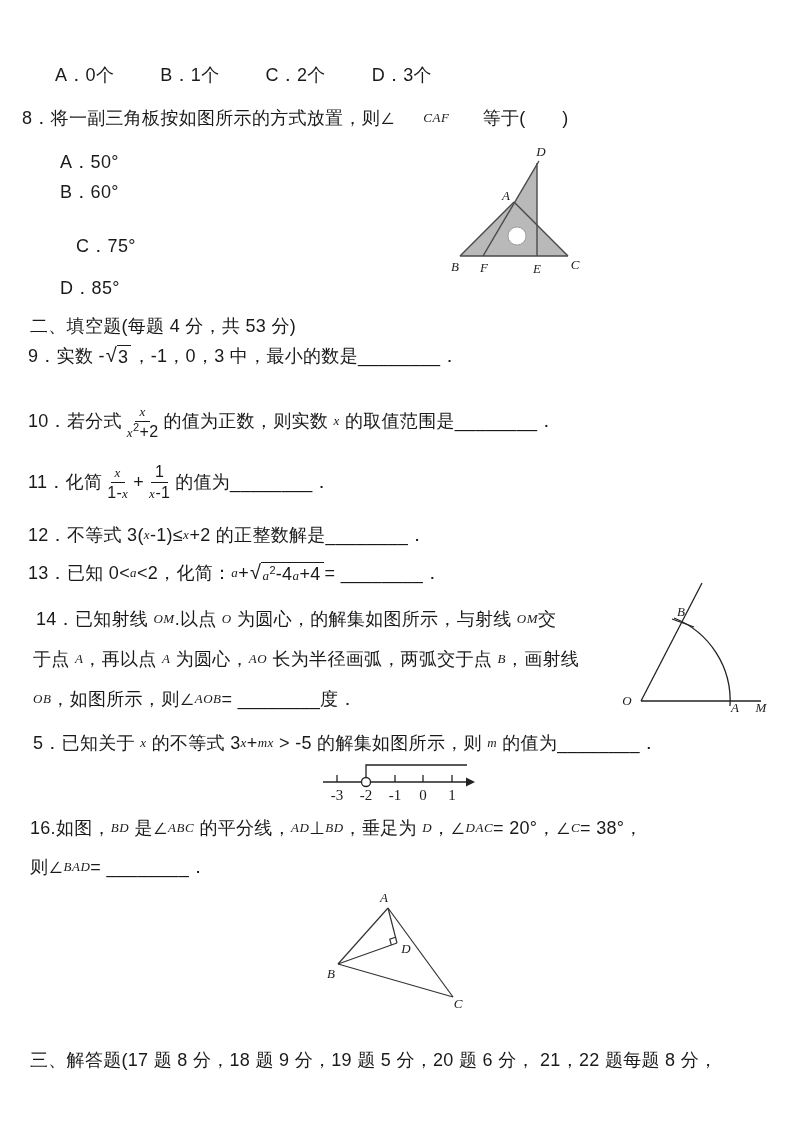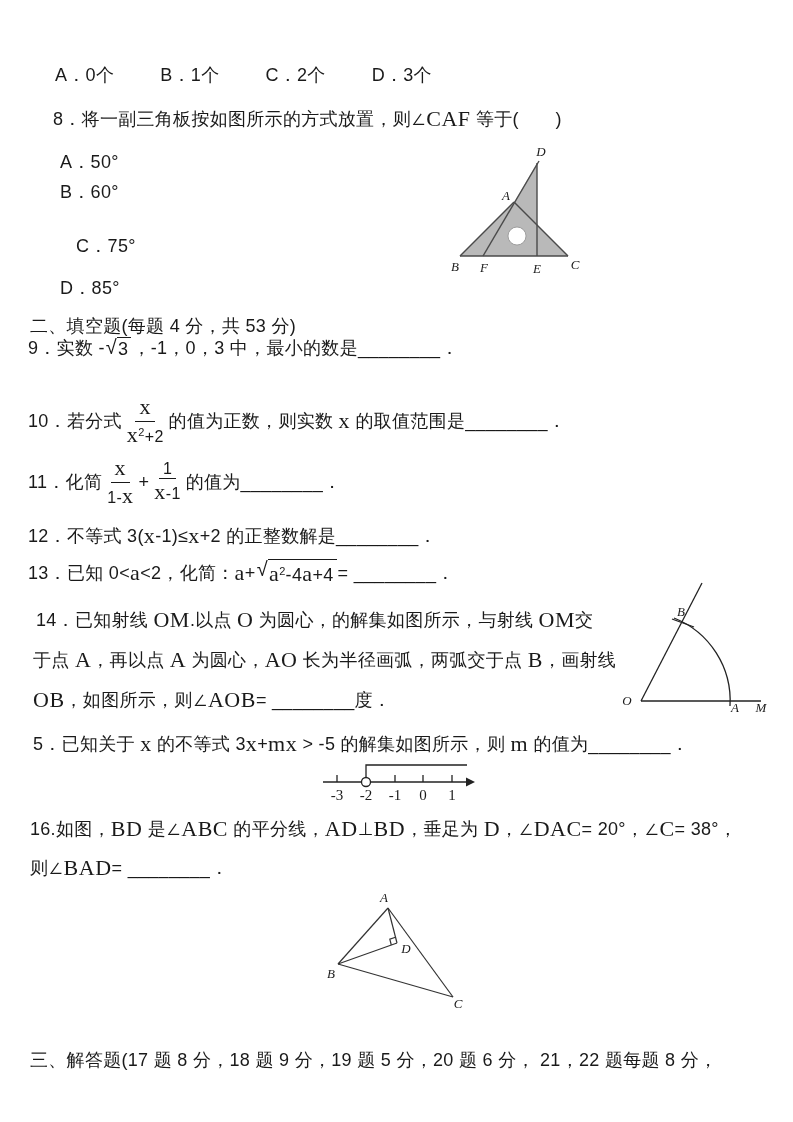--- a/index.html
+++ b/index.html
@@ -6,21 +6,21 @@
   .page{
     position:relative;width:793px;height:1122px;background:#fff;
     font-family:"Liberation Sans",sans-serif;color:#1a1a1a;overflow:hidden;
   }
   .line{
     position:absolute;display:flex;align-items:center;
     font-size:18px;letter-spacing:.3px;white-space:pre;
   }
   .line span{white-space:pre;}
   .seg-plain{}
-  .seg-var{font-family:"Liberation Serif",serif;font-size:22px;letter-spacing:.5px;}
+  .seg-var{font-family:"Liberation Serif",serif;font-style:italic;font-size:13px;letter-spacing:.5px;}
   .seg-sup{font-size:11px;position:relative;top:-6px;}
   .frac{display:inline-flex;flex-direction:column;align-items:center;font-size:16px;line-height:1.2;margin:0 3px;text-align:center;}
   .frac .num{padding:0 4px;border-bottom:1.4px solid #1a1a1a;}
   .frac .den{padding:0 2px;}
   .sqrt{display:inline-flex;align-items:flex-start;margin:0 1px;}
   .sqrt .rad{font-size:20px;line-height:1.05;}
   .sqrt .bar{border-top:1.6px solid #1a1a1a;padding:1px 3px 0 1px;line-height:1.15;}
   .optrow{display:flex;gap:46px;}
   .fig{position:absolute;}
   .fig text{font-family:"Liberation Serif",serif;font-style:italic;font-size:13px;fill:#1a1a1a;}
@@ -31,21 +31,21 @@
 
 <div class="page">
 
   <div class="line optrow" style="left:55px;top:63px;">
     <span>A．0个</span>
     <span>B．1个</span>
     <span>C．2个</span>
     <span>D．3个</span>
   </div>
 
-  <div class="line" style="left:53px;top:106px;"><span class="seg-plain">8．将一副三角板按如图所示的方式放置，则∠</span><span class="seg-var">CAF</span><span class="seg-plain"> 等于(　　)</span></div>
+  <div class="line" style="left:22px;top:106px;gap:28px;"><span class="seg-plain">8．将一副三角板按如图所示的方式放置，则∠</span><span class="seg-var">CAF</span><span class="seg-plain"> 等于(　　)</span></div>
 
   <svg class="fig" style="left:440px;top:138px;" width="215" height="145" viewBox="0 0 215 145">
     <polygon points="43,118 97,25 97,118" fill="#b9b9b9"></polygon>
     <polygon points="74,64 20,118 128,118" fill="#b9b9b9"></polygon>
     <g stroke="#4a4a4a" stroke-width="1.4" fill="none">
       <line x1="20" y1="118" x2="128" y2="118"></line>
       <line x1="20" y1="118" x2="74" y2="64"></line>
       <line x1="74" y1="64" x2="128" y2="118"></line>
       <line x1="43" y1="118" x2="99" y2="23"></line>
       <line x1="97" y1="25" x2="97" y2="118"></line>
@@ -59,21 +59,21 @@
     <text x="135" y="131" text-anchor="middle">C</text>
   </svg>
 
   <div class="line" style="left:60px;top:150px;">A．50°</div>
   <div class="line" style="left:60px;top:180px;">B．60°</div>
   <div class="line" style="left:76px;top:234px;">C．75°</div>
   <div class="line" style="left:60px;top:276px;">D．85°</div>
 
   <div class="line" style="left:30px;top:314px;">二、填空题(每题 4 分，共 53 分)</div>
 
-  <div class="line" style="left:28px;top:336px;"><span class="seg-plain">9．实数 -</span><span class="sqrt"><span class="rad">√</span><span class="bar"><span class="seg-plain">3</span></span></span><span class="seg-plain">，-1，0，3 中，最小的数是________．</span></div>
+  <div class="line" style="left:28px;top:344px;"><span class="seg-plain">9．实数 -</span><span class="sqrt"><span class="rad">√</span><span class="bar"><span class="seg-plain">3</span></span></span><span class="seg-plain">，-1，0，3 中，最小的数是________．</span></div>
 
   <div class="line" style="left:28px;top:398px;height:46px;"><span class="seg-plain">10．若分式</span><span class="frac"><span class="num"><span class="seg-var">x</span></span><span class="den"><span class="seg-var">x</span><span class="seg-sup">2</span><span class="seg-plain">+2</span></span></span><span class="seg-plain">的值为正数，则实数 </span><span class="seg-var">x</span><span class="seg-plain"> 的取值范围是________．</span></div>
 
   <div class="line" style="left:28px;top:459px;height:46px;"><span class="seg-plain">11．化简</span><span class="frac"><span class="num"><span class="seg-var">x</span></span><span class="den"><span class="seg-plain">1-</span><span class="seg-var">x</span></span></span><span class="seg-plain">+</span><span class="frac"><span class="num"><span class="seg-plain">1</span></span><span class="den"><span class="seg-var">x</span><span class="seg-plain">-1</span></span></span><span class="seg-plain">的值为________．</span></div>
 
   <div class="line" style="left:28px;top:523px;"><span class="seg-plain">12．不等式 3(</span><span class="seg-var">x</span><span class="seg-plain">-1)≤</span><span class="seg-var">x</span><span class="seg-plain">+2 的正整数解是________．</span></div>
 
   <div class="line" style="left:28px;top:558px;height:30px;"><span class="seg-plain">13．已知 0&lt;</span><span class="seg-var">a</span><span class="seg-plain">&lt;2，化简：</span><span class="seg-var">a</span><span class="seg-plain">+</span><span class="sqrt"><span class="rad">√</span><span class="bar"><span class="seg-var">a</span><span class="seg-sup">2</span><span class="seg-plain">-4</span><span class="seg-var">a</span><span class="seg-plain">+4</span></span></span><span class="seg-plain">= ________．</span></div>
 
   <div class="line" style="left:36px;top:607px;"><span class="seg-plain">14．已知射线 </span><span class="seg-var">OM</span><span class="seg-plain">.以点 </span><span class="seg-var">O</span><span class="seg-plain"> 为圆心，的解集如图所示，与射线 </span><span class="seg-var">OM</span><span class="seg-plain">交</span></div>

